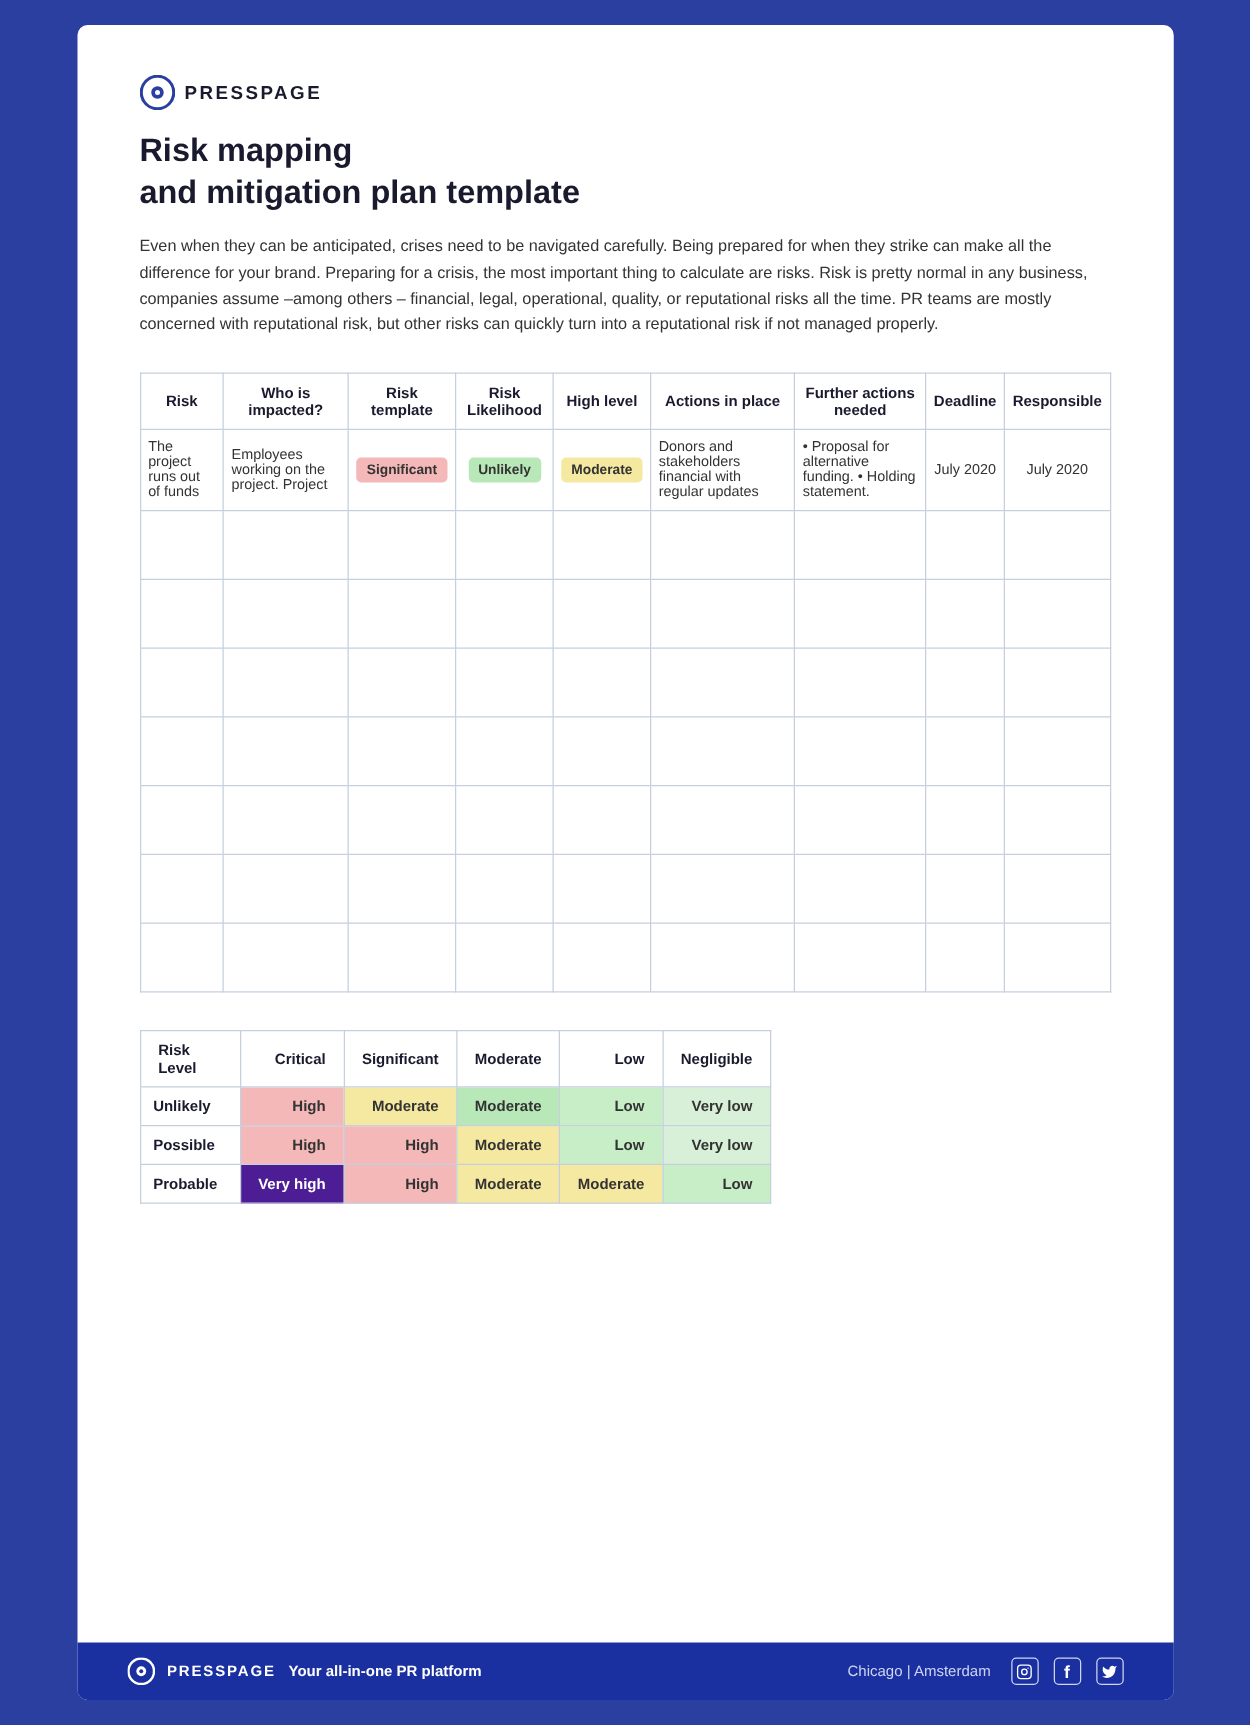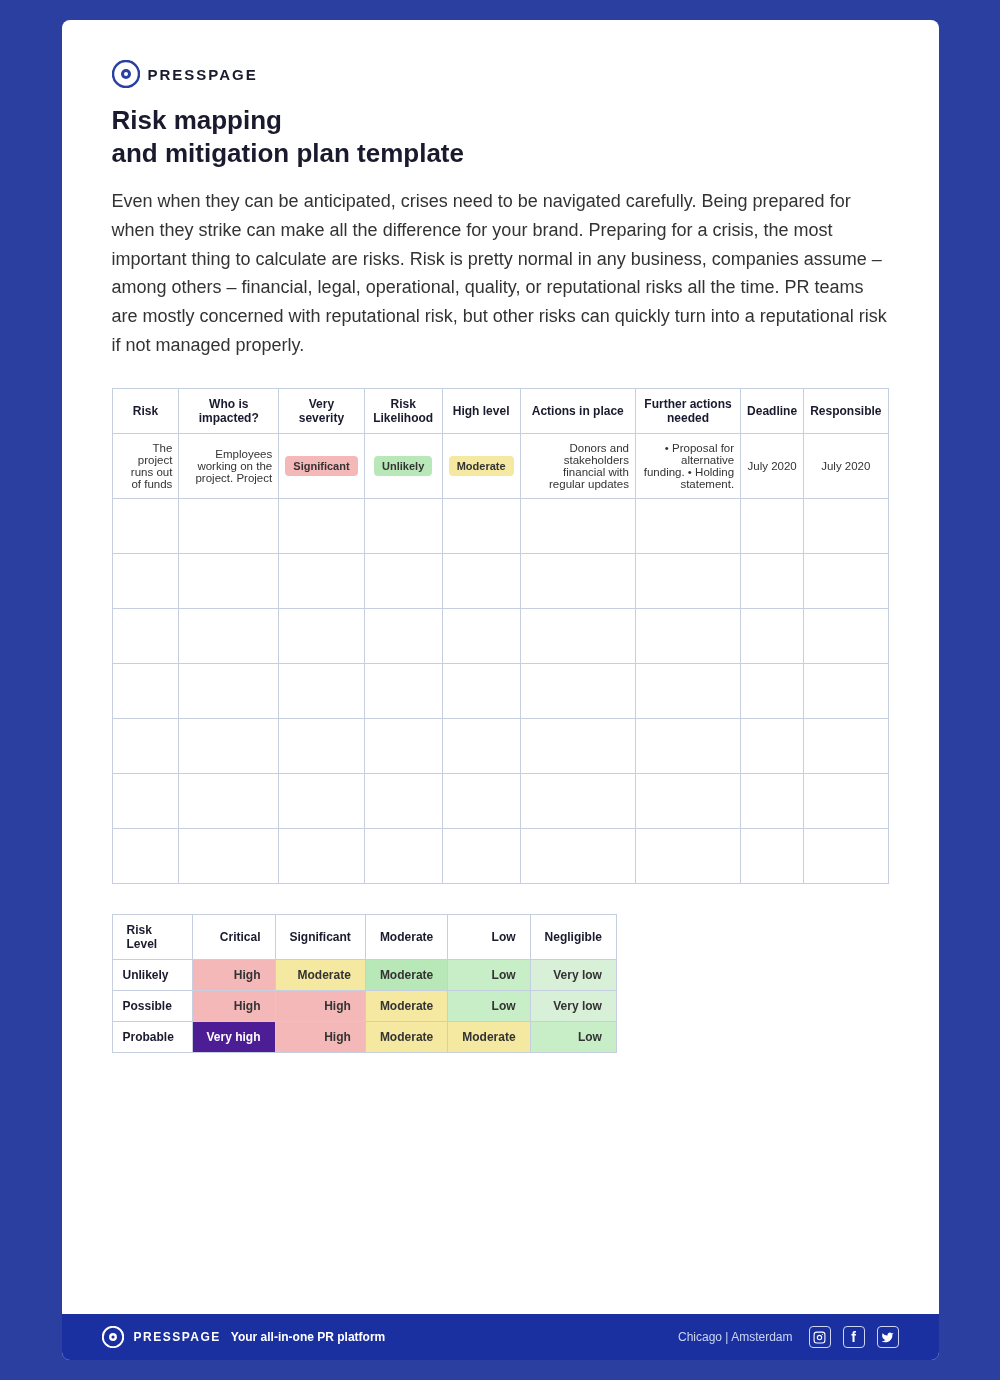--- a/index.html
+++ b/index.html
@@ -37,21 +37,21 @@
       color: #1a1a2e;
     }
     .page-title {
       font-size: 26px;
       font-weight: 800;
       color: #1a1a2e;
       line-height: 1.25;
       margin-bottom: 18px;
     }
     .intro-text {
-      font-size: 18px;
+      font-size: 13px;
       color: #333;
       line-height: 1.6;
       margin-bottom: 28px;
       margin-top: 12px;
     }
     
     .risk-table {
       width: 100%;
       border-collapse: collapse;
       border: 1px solid #c5cfe0;
@@ -69,21 +69,21 @@
       font-weight: 700;
       color: #1a1a2e;
       font-size: 12px;
     }
     .risk-table tbody td {
       font-size: 11.5px;
       color: #333;
       height: 55px;
     }
     .risk-table tbody td.left-align {
-      text-align: right;
+      text-align: left;
     }
     .badge {
       display: inline-block;
       padding: 4px 8px;
       border-radius: 4px;
       font-weight: 600;
       font-size: 11px;
     }
     .badge-significant { background: #f5b8b8; color: #333; }
     .badge-unlikely { background: #b8e8b8; color: #333; }
@@ -194,21 +194,21 @@
 
   <h1 class="page-title">Risk mapping<br>and mitigation plan template</h1>
 
   <p class="intro-text">Even when they can be anticipated, crises need to be navigated carefully. Being prepared for when they strike can make all the difference for your brand. Preparing for a crisis, the most important thing to calculate are risks. Risk is pretty normal in any business, companies assume –among others – financial, legal, operational, quality, or reputational risks all the time. PR teams are mostly concerned with reputational risk, but other risks can quickly turn into a reputational risk if not managed properly.</p>
 
   <table class="risk-table">
     <thead>
       <tr>
         <th>Risk</th>
         <th>Who is impacted?</th>
-        <th>Very severity</th>
+        <th>Risk template</th>
         <th>Risk Likelihood</th>
         <th>High level</th>
         <th>Actions in place</th>
         <th>Further actions needed</th>
         <th>Deadline</th>
         <th>Responsible</th>
       </tr>
     </thead>
     <tbody id="risk-table-body">
     <tr>

